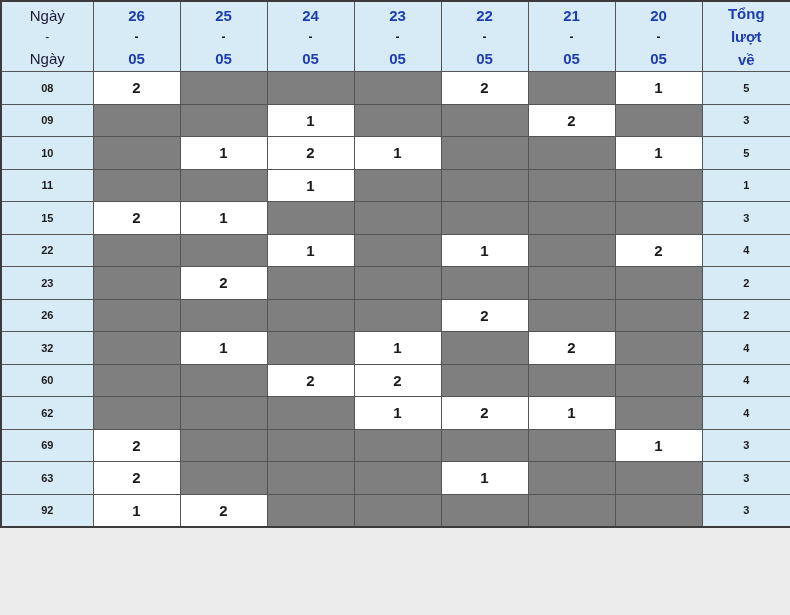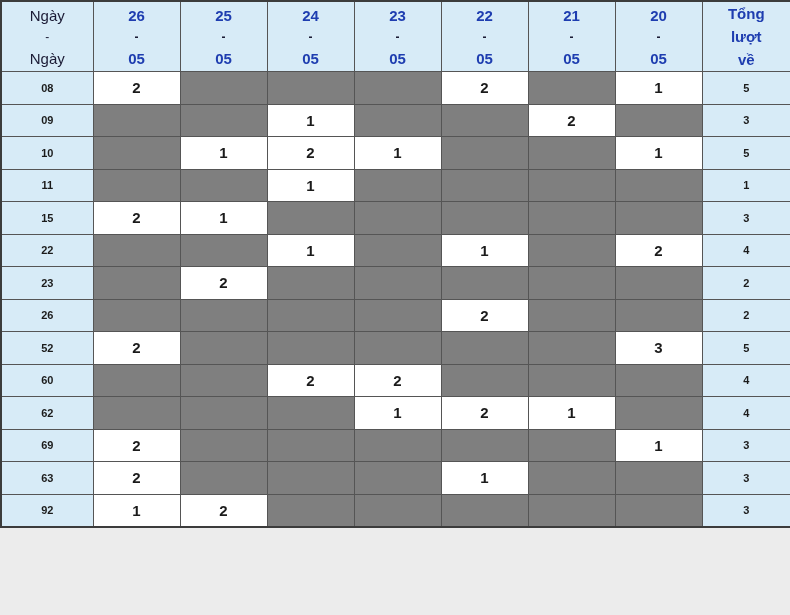--- a/index.html
+++ b/index.html
@@ -203,29 +203,29 @@
         <td class="cell empty"></td>
         <td class="cell empty"></td>
         <td class="cell empty"></td>
         <td class="cell empty"></td>
         <td class="cell filled">2</td>
         <td class="cell empty"></td>
         <td class="cell empty"></td>
         <td class="tot">2</td>
       </tr>
       <tr>
-        <td class="lbl">52</td>
-        <td class="cell filled">2</td>
-        <td class="cell empty"></td>
-        <td class="cell empty"></td>
-        <td class="cell empty"></td>
-        <td class="cell empty"></td>
-        <td class="cell empty"></td>
-        <td class="cell filled">3</td>
-        <td class="tot">5</td>
+        <td class="lbl">32</td>
+        <td class="cell empty"></td>
+        <td class="cell filled">1</td>
+        <td class="cell empty"></td>
+        <td class="cell filled">1</td>
+        <td class="cell empty"></td>
+        <td class="cell filled">2</td>
+        <td class="cell empty"></td>
+        <td class="tot">4</td>
       </tr>
       <tr>
         <td class="lbl">60</td>
         <td class="cell empty"></td>
         <td class="cell empty"></td>
         <td class="cell filled">2</td>
         <td class="cell filled">2</td>
         <td class="cell empty"></td>
         <td class="cell empty"></td>
         <td class="cell empty"></td>

